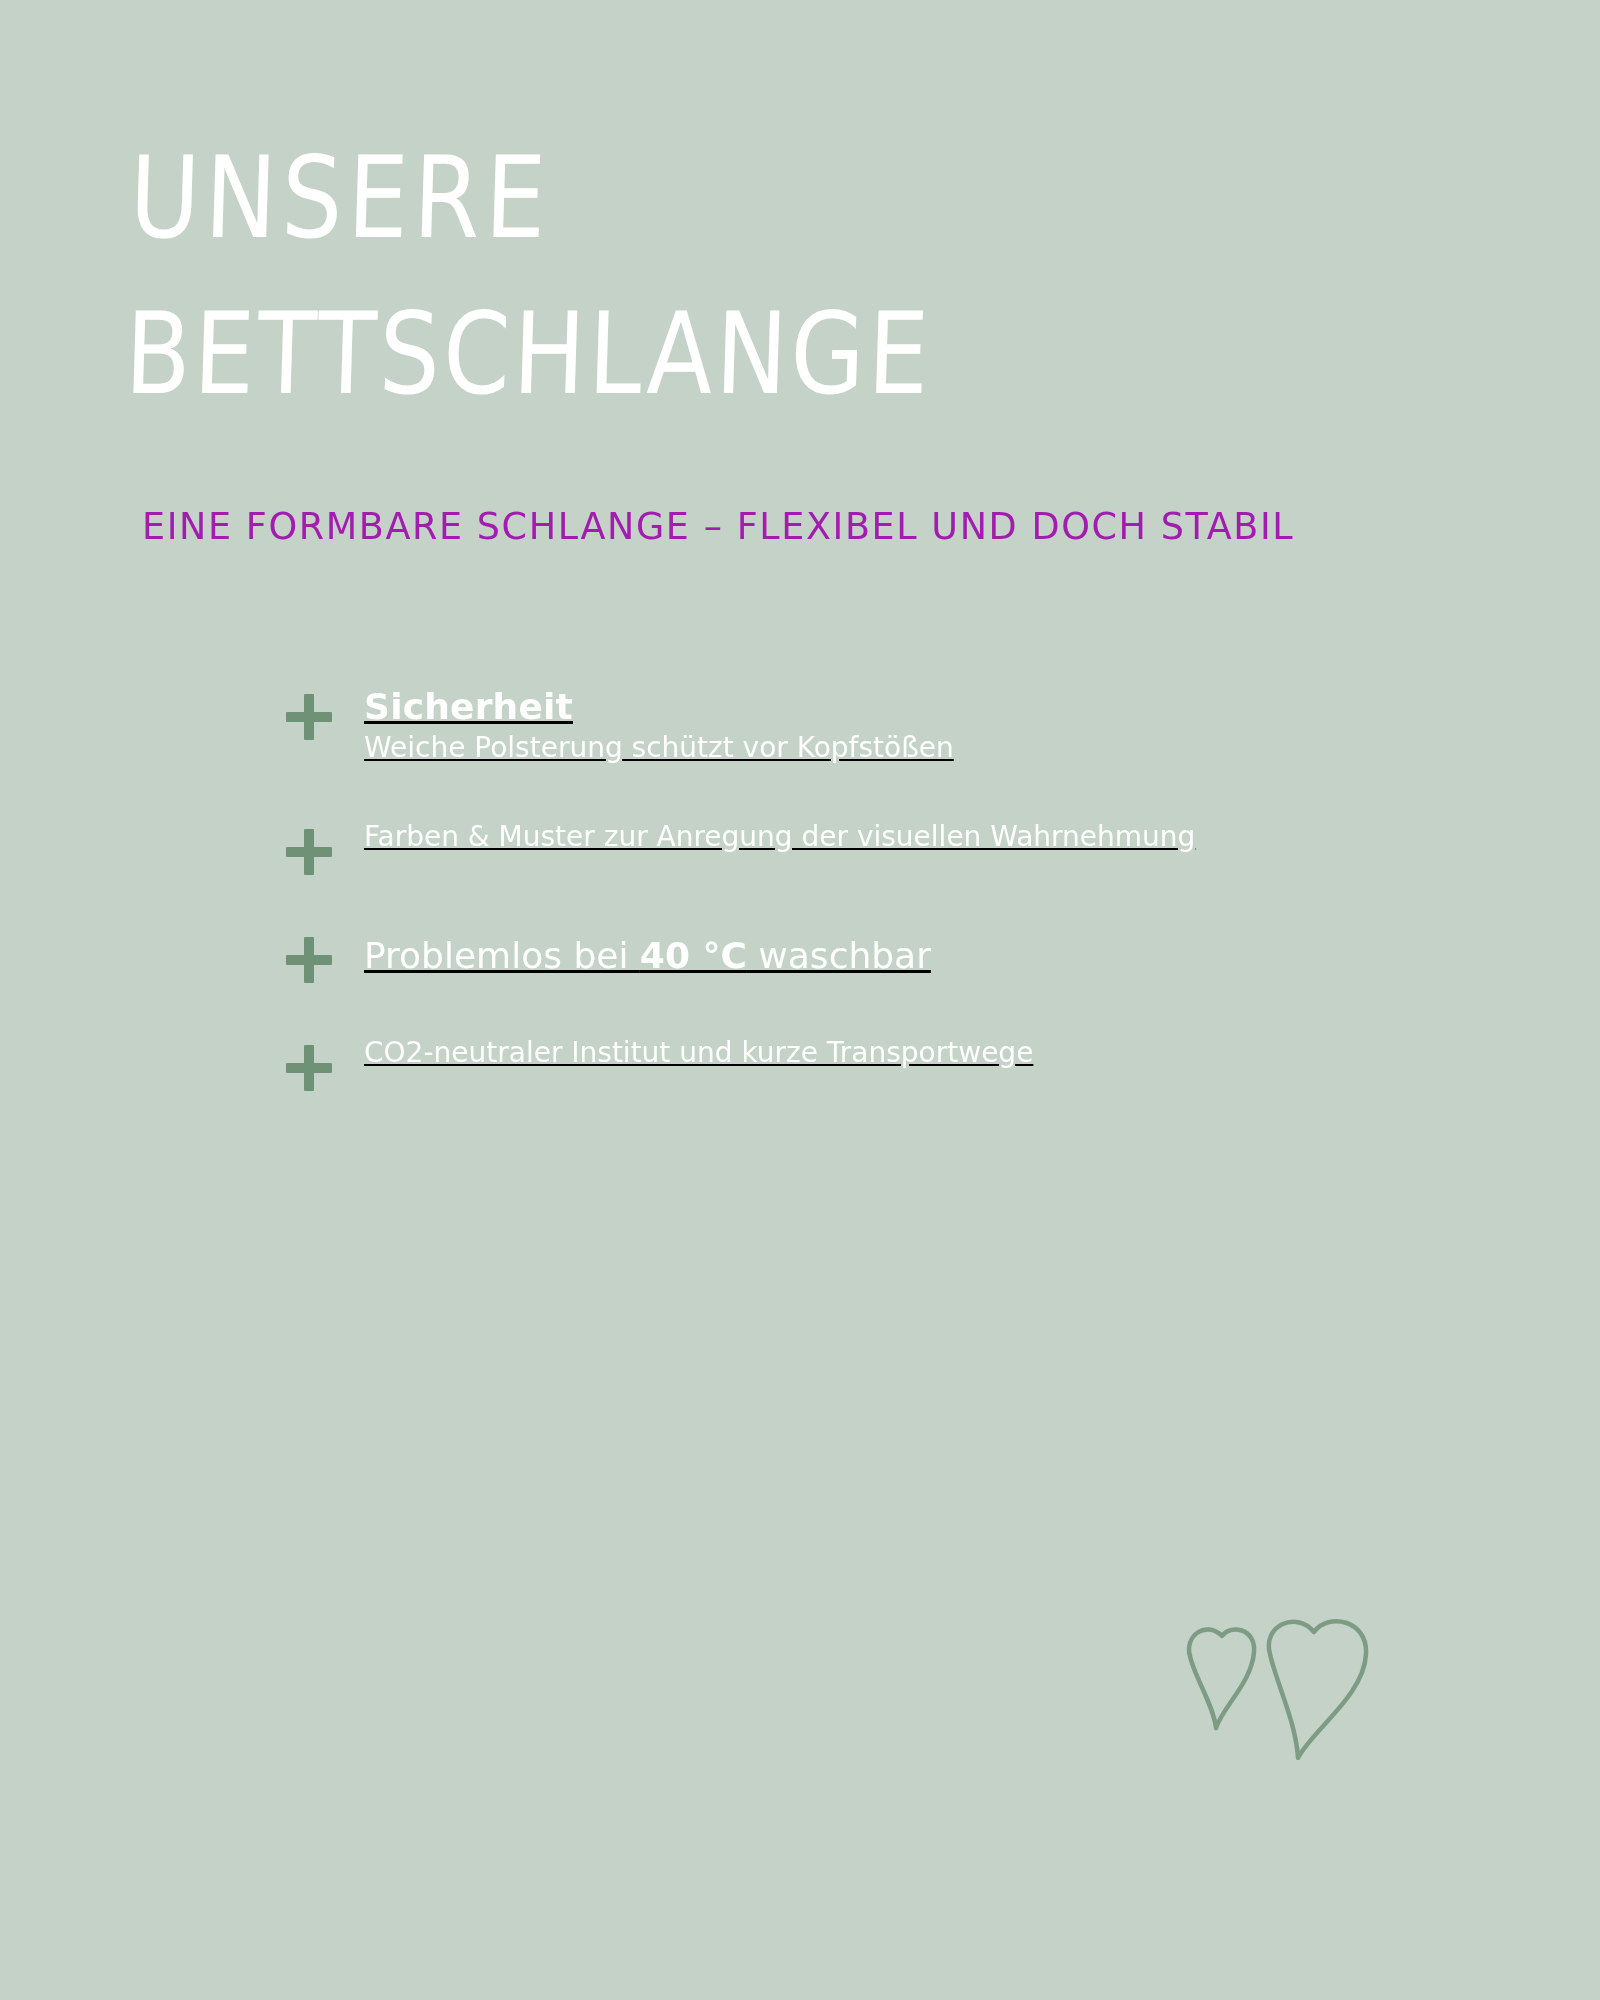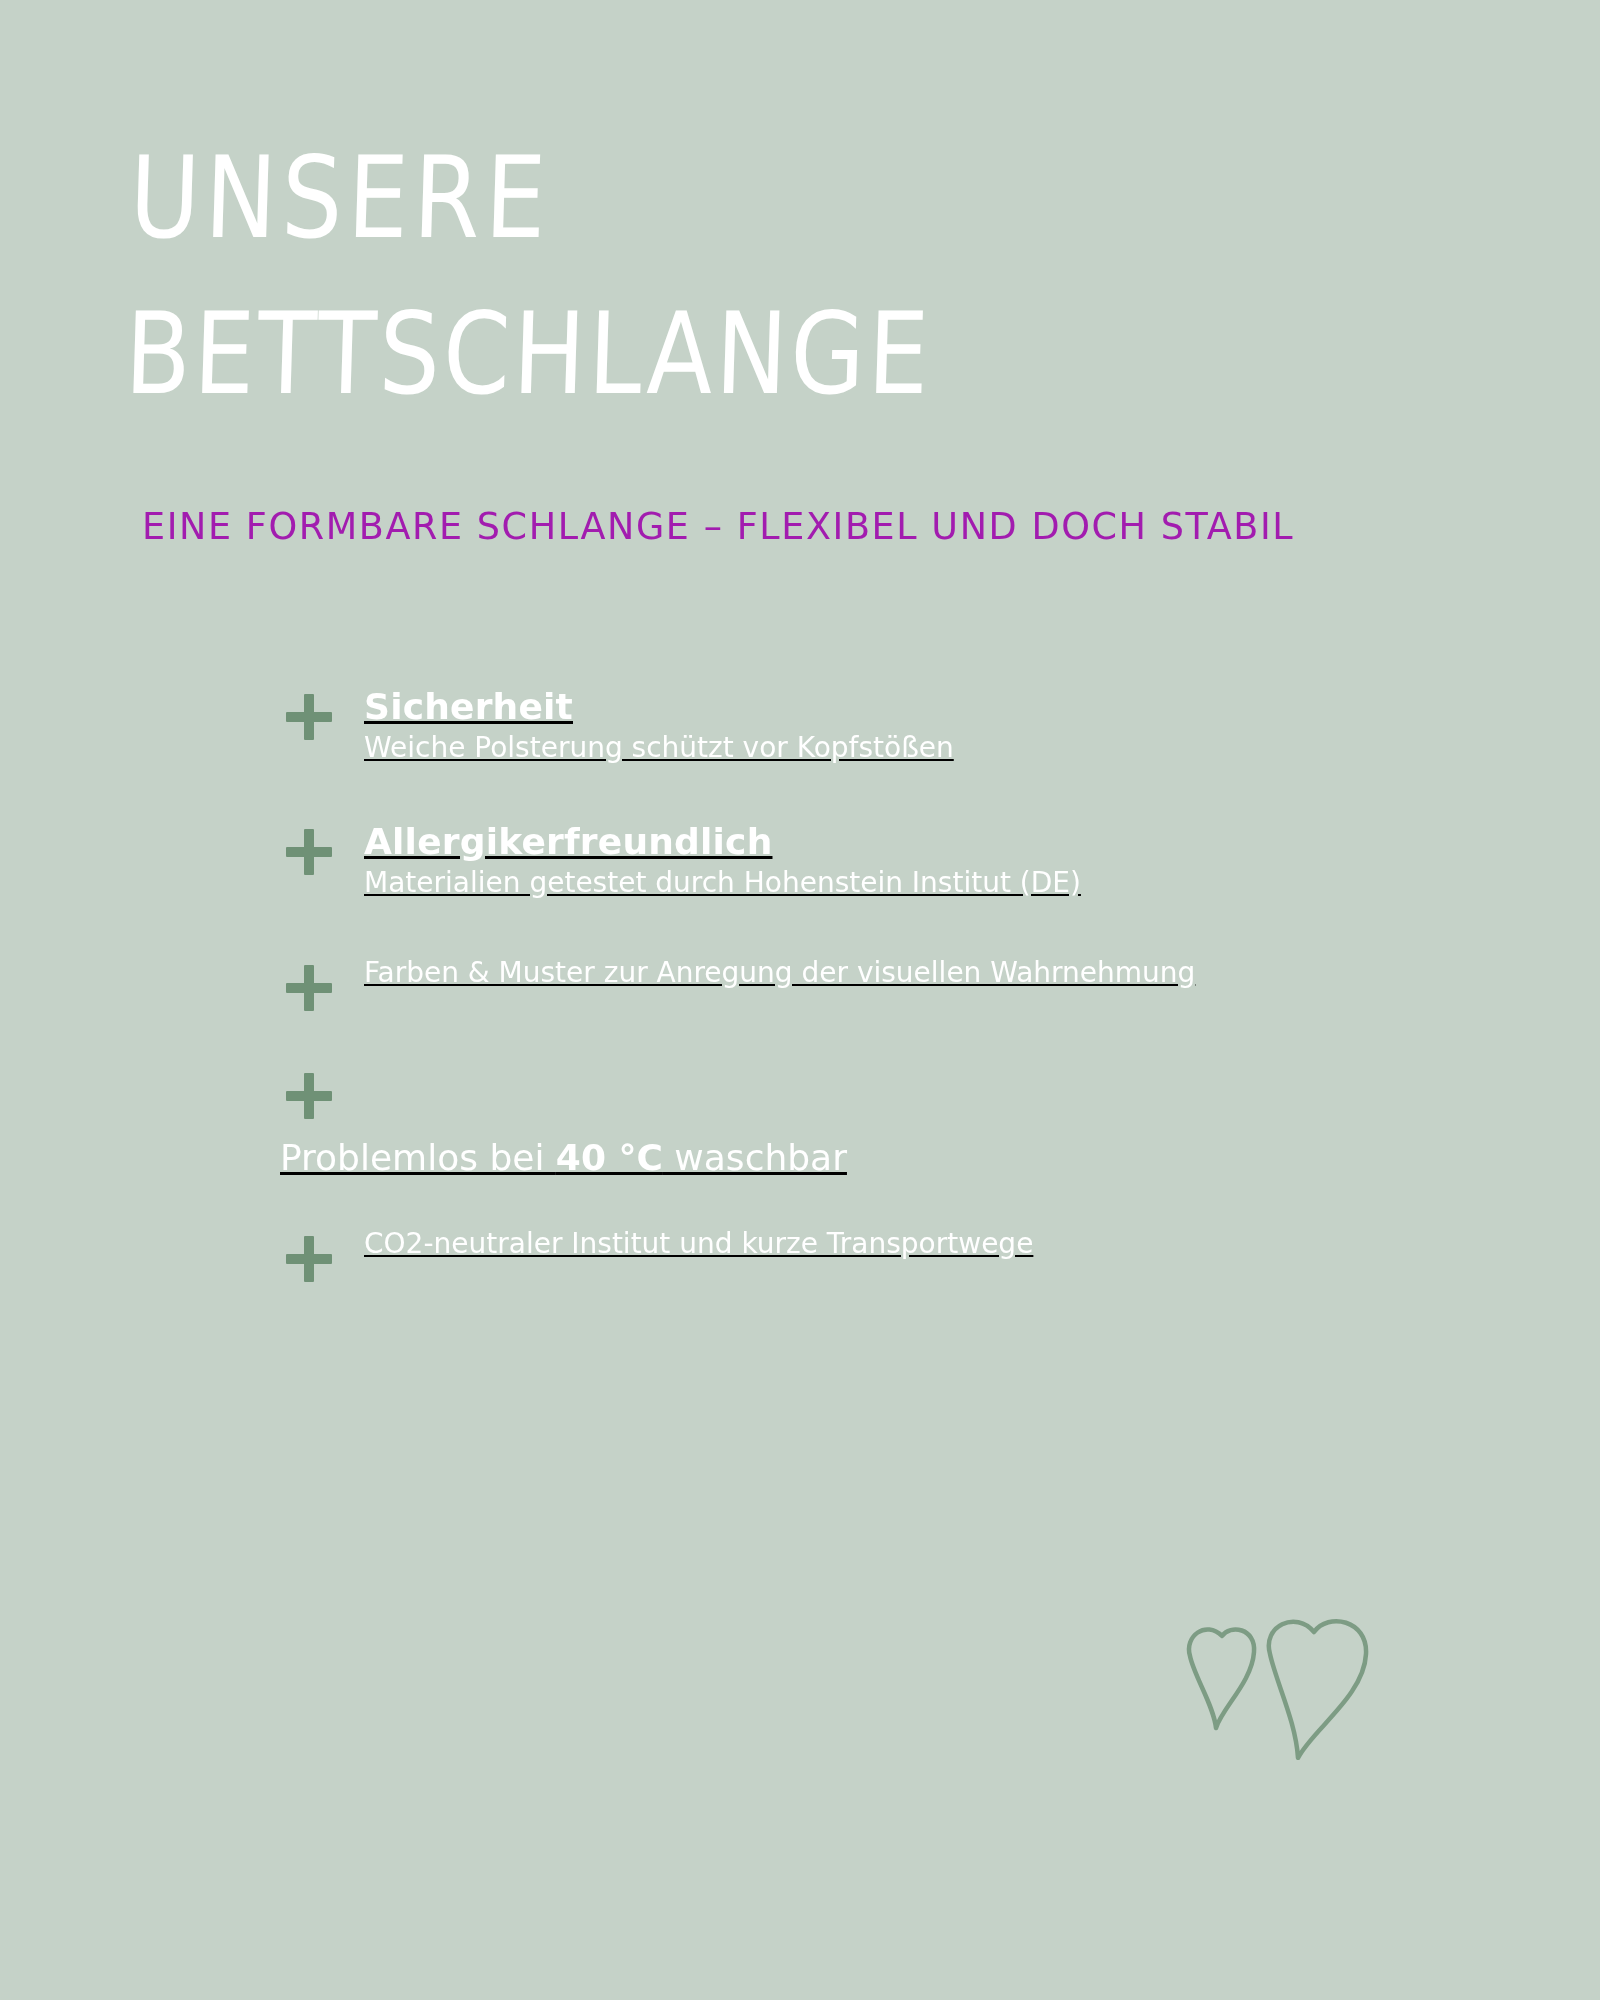--- a/index.html
+++ b/index.html
@@ -127,21 +127,21 @@
     line-height: 1.27;
   }
   .feature-simple b {
     font-weight: bold;
   }
 
   
   .feature.f1 { margin-bottom: 50px; }
   .feature.f2 { margin-bottom: 50px; }
   .feature.f3 { margin-bottom: 42px; }
-  .feature.f4 { margin-bottom: 42px; flex-direction: column; }
+  .feature.f4 { margin-bottom: 42px; }
 
   
   .hearts {
     position: absolute;
     right: 178px;
     bottom: 240px;
     width: 250px;
     height: 150px;
   }
 </style>
@@ -160,27 +160,20 @@
   <div class="features">
 
     <div class="feature f1">
       <span class="plus"></span>
       <span class="feature-text">
         <span class="feature-title">Sicherheit</span>
         <span class="feature-desc">Weiche Polsterung schützt vor Kopfstößen</span>
       </span>
     </div>
 
-    <div class="feature f2">
-      <span class="plus"></span>
-      <span class="feature-text">
-        <span class="feature-title">Allergikerfreundlich</span>
-        <span class="feature-desc">Materialien getestet durch Hohenstein Institut (DE)</span>
-      </span>
-    </div>
 
     <div class="feature f3">
       <span class="plus"></span>
       <span class="feature-text">
         <span class="feature-desc">Farben &amp; Muster zur Anregung der visuellen Wahrnehmung</span>
       </span>
     </div>
 
     <div class="feature f4">
       <span class="plus"></span>

